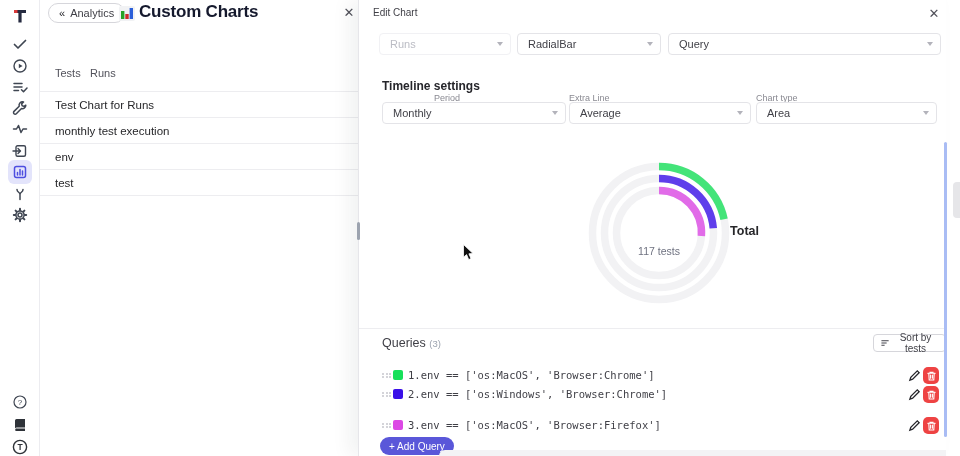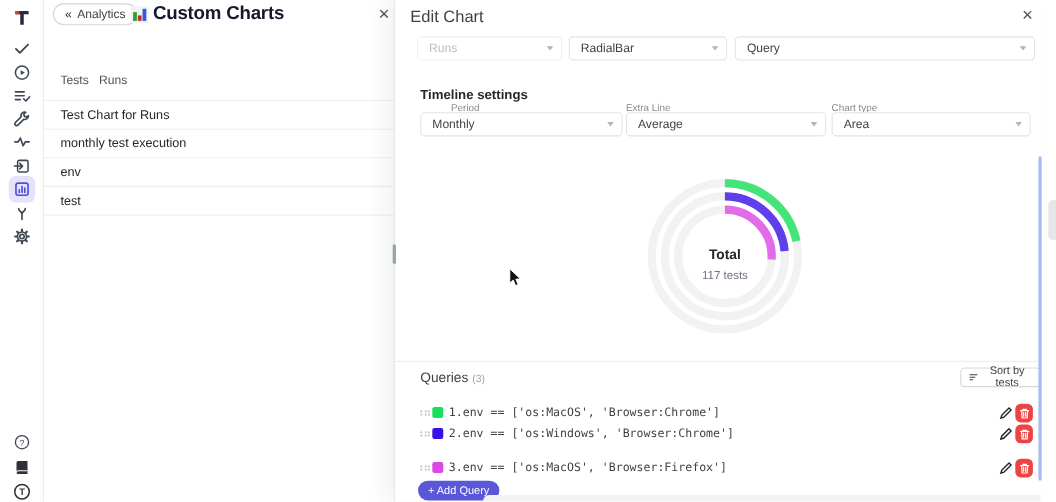--- a/index.html
+++ b/index.html
@@ -31,43 +31,43 @@
     color:#27272a; border-bottom:1px solid #ededf0; background:#fff; cursor:pointer; }
 
   
   #divider-line { position:absolute; left:358px; top:0; width:1px; height:456px; background:#e6e6ea; z-index:8; }
   #divider-pill { position:absolute; left:357px; top:222px; width:3px; height:18px;
     background:#9ca3af; border-radius:2px; z-index:9; cursor:col-resize; }
 
   
   #edit-panel { position:absolute; left:359px; top:0; width:587px; height:456px; background:#fff;
     box-shadow:-10px 0 18px rgba(25,28,40,0.06); z-index:6; }
-  #edit-title { position:absolute; left:14px; top:7px; font-size:15px; color:#3f3f46; }
+  #edit-title { position:absolute; left:14px; top:7px; font-size:10px; color:#3f3f46; }
   #edit-close { position:absolute; left:567px; top:6px; width:16px; height:16px;
     color:#52525b; font-size:13px; line-height:16px; text-align:center; cursor:pointer; }
   .select { position:absolute; height:22px; border:1px solid #e4e4e8; border-radius:4px;
     background:#fff; font-size:11px; color:#3f3f46; line-height:20px; padding-left:10px; cursor:pointer; }
   .select .caret { position:absolute; right:7px; top:8px; width:0; height:0;
     border-left:3.5px solid transparent; border-right:3.5px solid transparent;
     border-top:4px solid #b3b3bb; }
   .select.disabled { border-color:#f1f1f4; color:#bbbcc4; cursor:default; }
   #sel-source { left:20px; top:33px; width:132px; }
   #sel-kind   { left:158px; top:33px; width:144px; }
   #sel-mode   { left:309px; top:33px; width:273px; }
   #timeline-heading { position:absolute; left:23px; top:79px; font-size:12px; font-weight:700; color:#26262b; }
   .field-label { position:absolute; top:93px; font-size:9px; color:#8a8a92; }
-  #lbl-period { left:6px;padding-left:45px; } #lbl-extra { left:210px; } #lbl-charttype { left:397px; }
+  #lbl-period { left:30px;padding-left:45px; } #lbl-extra { left:210px; } #lbl-charttype { left:397px; }
   #sel-period { left:23px; top:102px; width:184px; }
   #sel-extra  { left:210px; top:102px; width:182px; }
   #sel-ctype  { left:397px; top:102px; width:181px; }
 
   
   #radial-wrap { position:absolute; left:200px; top:133px; width:200px; height:200px; }
   #chart-center { position:absolute; left:200px; top:224px; width:200px; text-align:center; pointer-events:none; }
-  #chart-total { font-size:12.5px; font-weight:700; color:#27272a; }
+  #chart-total { font-size:12.5px; font-weight:700; color:#27272a;text-align:right; }
   #chart-sub { margin-top:7px; font-size:10.5px; color:#6f7280; }
 
   
   #queries-sep { position:absolute; left:0; top:328px; width:587px; height:1px; background:#ededf0; }
   #queries-heading { position:absolute; left:23px; top:336px; font-size:12.5px; color:#3f3f46; }
   #queries-count { font-size:9.5px; color:#9ca3af; }
   #sort-btn { position:absolute; left:514px; top:334px; height:18px; padding:4px 7px;
     border:1px solid #d6d6db; border-radius:4px; background:#fff; display:flex;
     align-items:center; gap:4px; font-size:10px; color:#3f3f46; cursor:pointer; }
   .q-row { position:absolute; left:0; width:587px; height:19px; }

